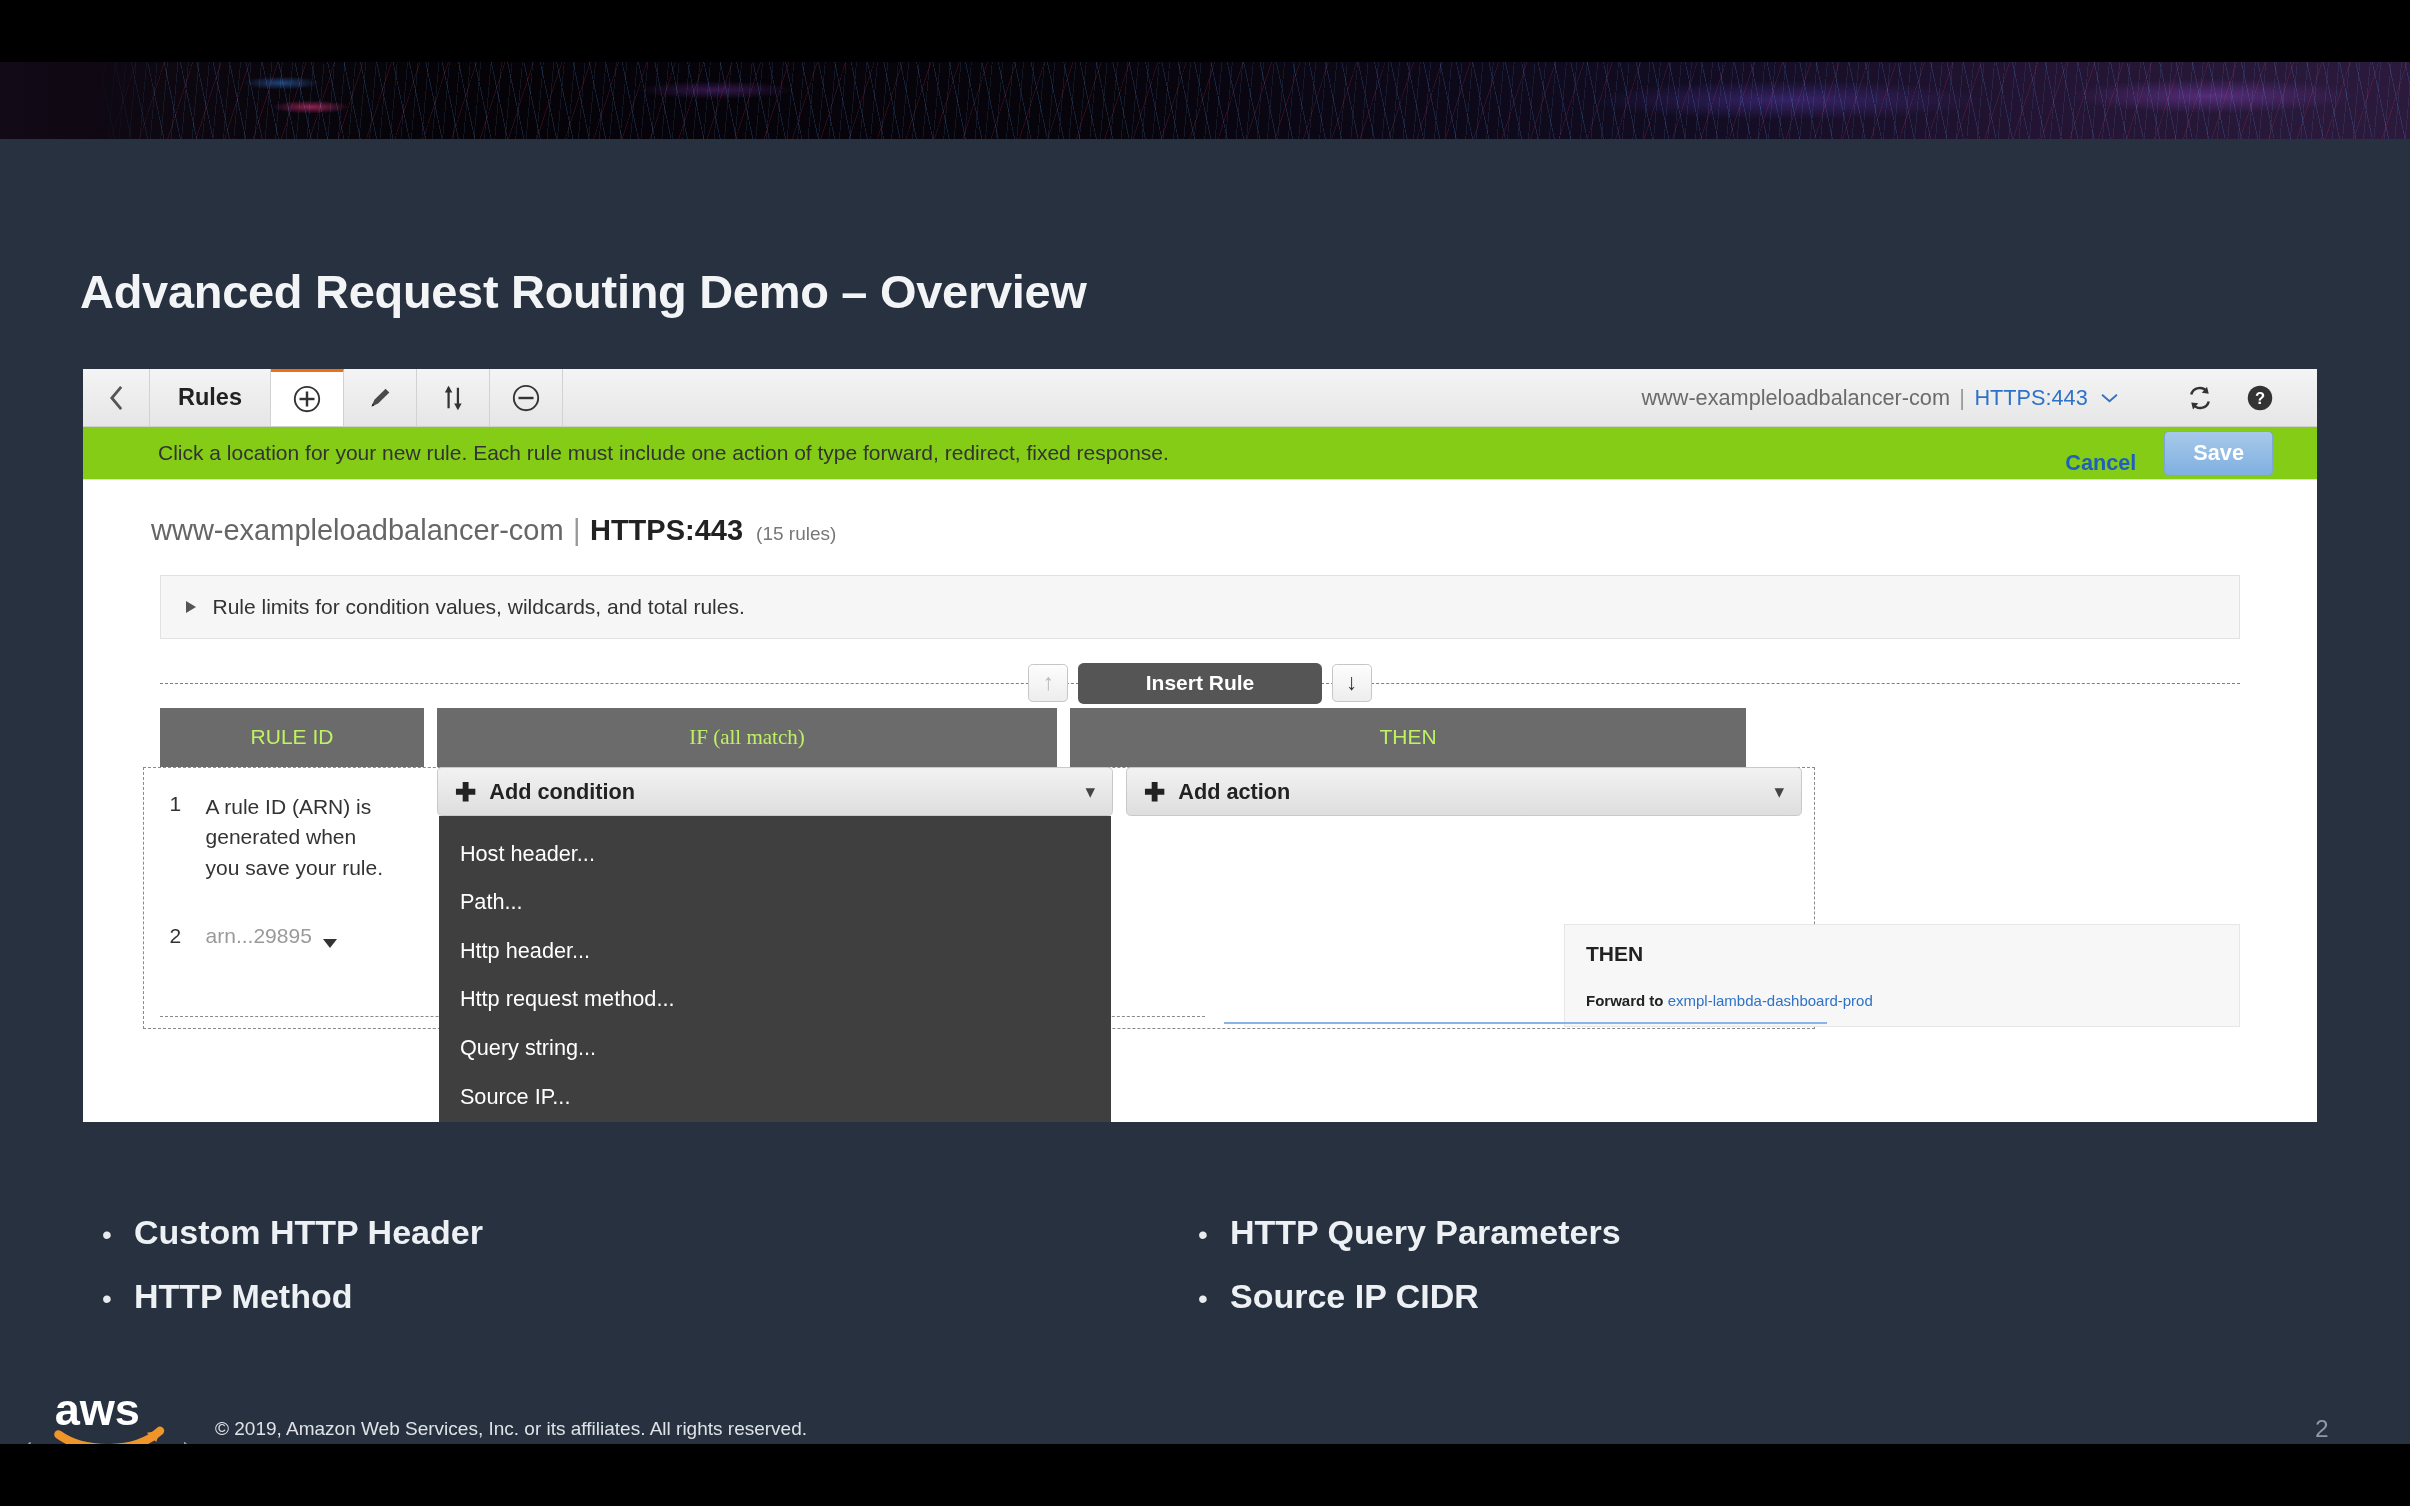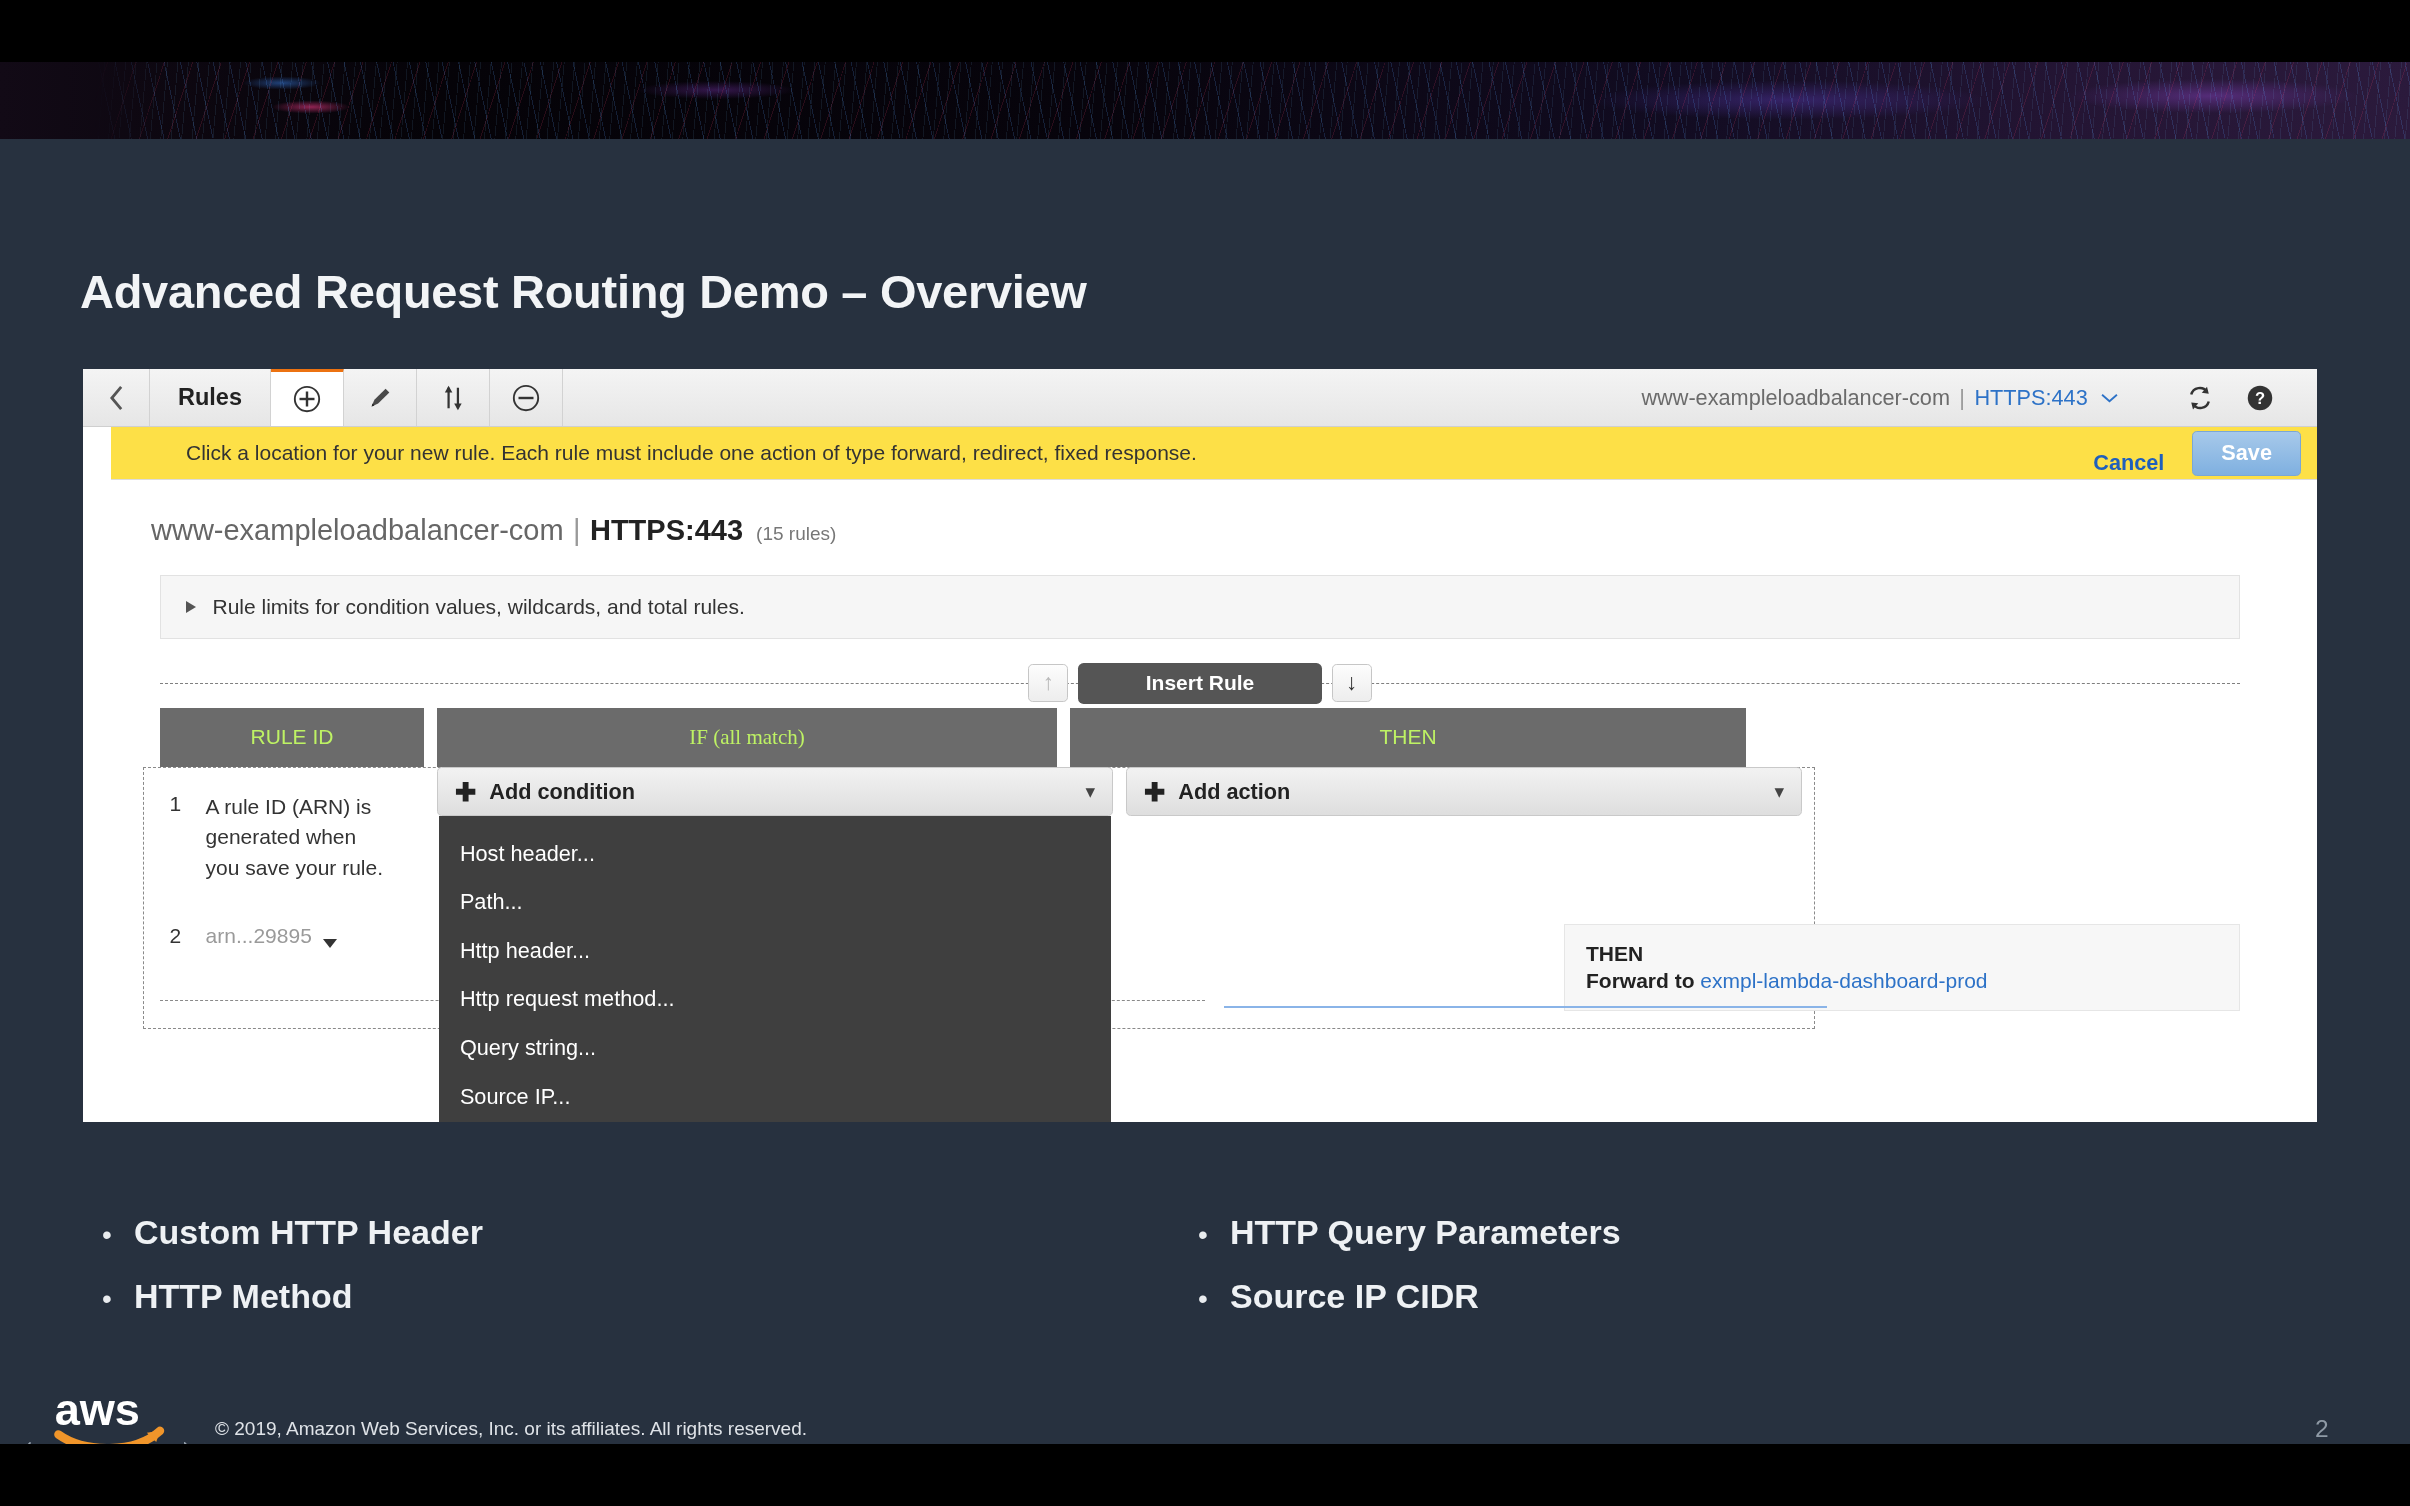--- a/index.html
+++ b/index.html
@@ -87,23 +87,23 @@
   }
   .tb-lb .proto { color:#2d72c7; font-weight: normal; }
   .tb-lb .sep { color:#999; margin: 0 9.4px; }
   .tb-right-icons { display:flex; align-items:center; gap: 32px; padding: 0 43px 0 66px; }
 
   .svg-ic { display:block; }
 
   .console-notice {
     position: relative;
     height: 53px; width: 100%;
-    background: #fde047;
+    background: #84cc16;
     border-bottom: 0.9px solid #dcdcdc;
-    display: flex; align-items: center; margin-left: 28px;
+    display: flex; align-items: center;
   }
   .notice-text { font-size: 21px; color: #333; padding-left: 75px; }
   .notice-actions { margin-left: auto; display: flex; align-items: flex-end; gap: 28px; padding-right: 44px; }
   .btn-cancel { font-size: 21.7px; color: #1f5fbd; font-weight: bold; cursor: pointer; background:none; border:none; font-family: inherit; }
   .btn-save {
     font-size: 21.7px; color: #fff; font-weight: bold;
     background: linear-gradient(#a7c9ea, #7fb0e0);
     border: 0.9px solid #7aa7d6; border-radius: 4.7px;
     padding: 8.5px 28px; cursor: pointer; font-family: inherit;
   }
@@ -189,21 +189,21 @@
 
   .rule-row2 { display:flex; gap:13px; margin-top: 41px; position: relative; }
   .ruleid-cell2 { width: 264px; display:flex; gap: 24.5px; padding-left: 9.4px; align-items: flex-start; }
   .arn-text { font-size: 21px; color: #9a9a9a; }
   .caret-down { width:0;height:0;border-top:9.4px solid #333;border-left:7.5px solid transparent;border-right:7.5px solid transparent; display:inline-block; margin-left: 11.3px; vertical-align: middle; }
   .then-cell {
     width: 676px; background: #f7f7f7; border: 0.9px solid #e6e6e6;
     padding: 17px 21px; margin-left: auto;
   }
   .then-label { font-size: 21px; font-weight: bold; color: #222; }
-  .then-forward { font-size: 21px; color: #222; font-weight: bold; margin-top: 3px; }
+  .then-forward { font-size: 15px; color: #222; font-weight: bold; margin-top: 26px; }
   .then-forward .target { color: #2d72c7; font-weight: normal; }
 
   .row3-peek {
     position:absolute; left: 0; right: 0; bottom: 0; height: 15px;
   }
   .row3-peek::before {
     content:""; position:absolute; left:0; width: 1045px; top: 3.8px;
     border-top: 1.9px dashed #8a8a8a;
   }
   .row3-peek::after {

